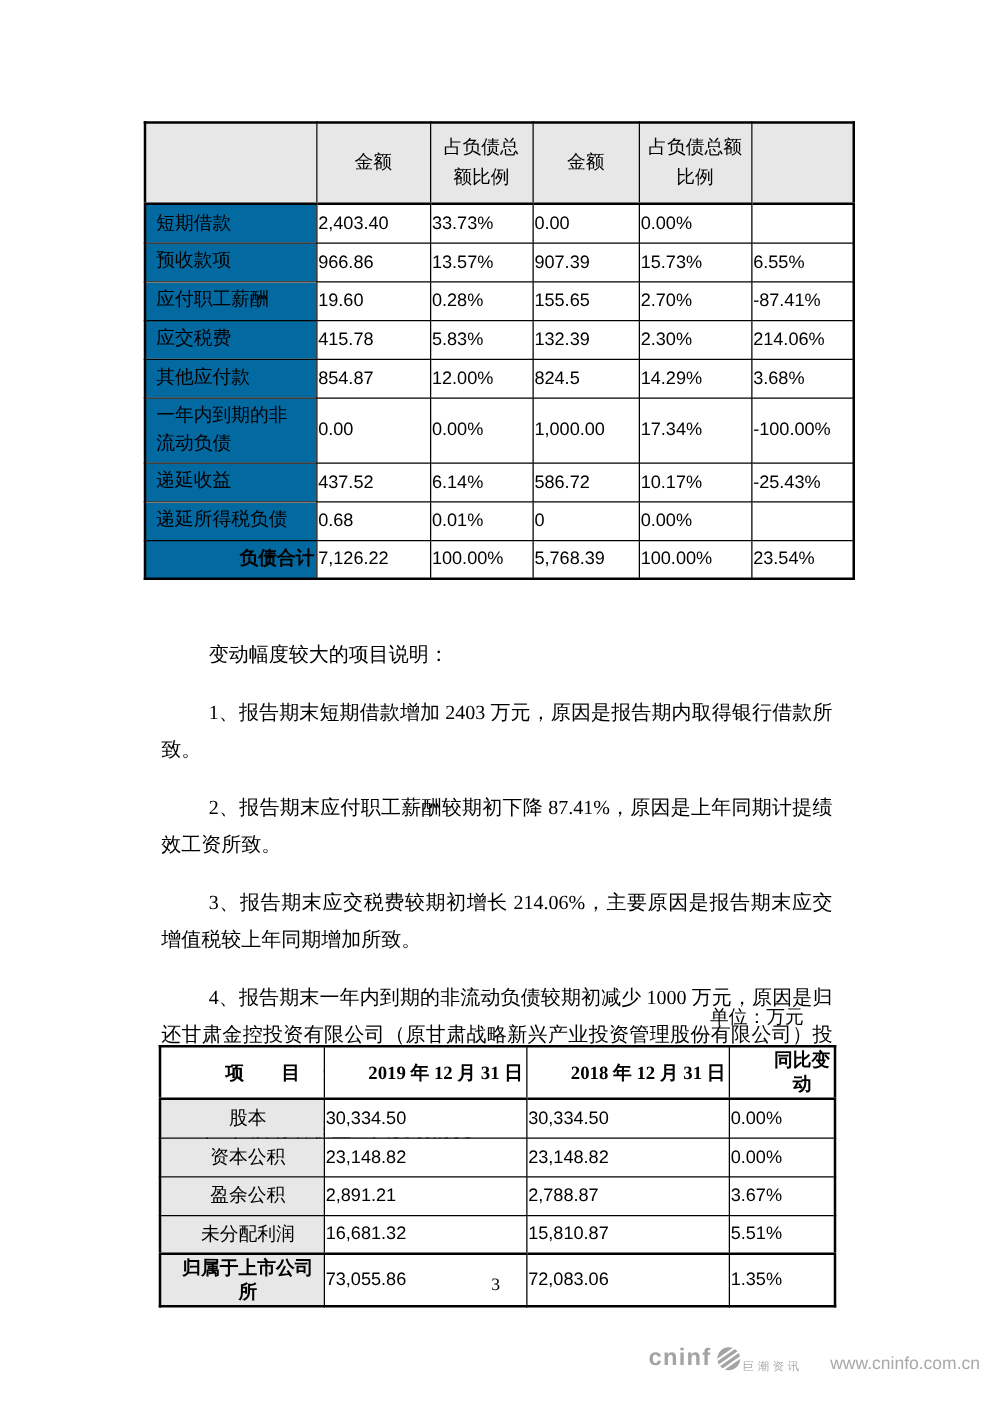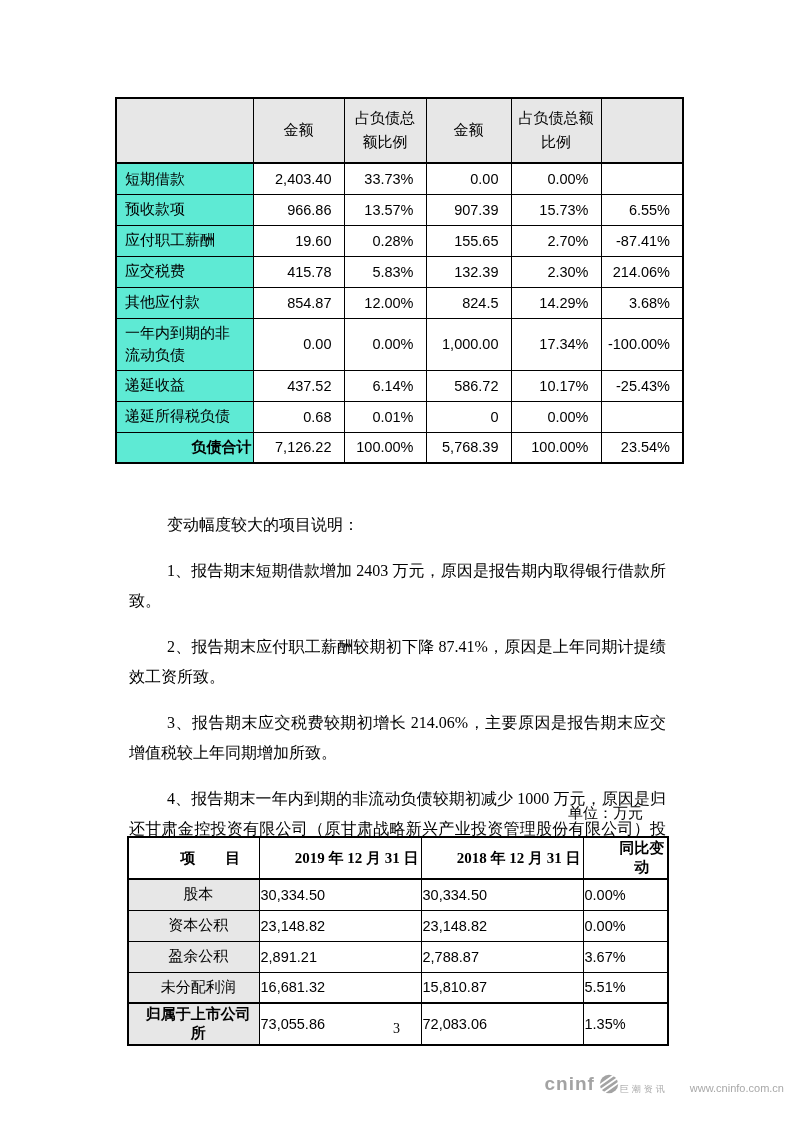--- a/index.html
+++ b/index.html
@@ -16,25 +16,25 @@
   }
   .t1 th, .t1 td { border:1px solid #000; overflow:hidden; }
   .t1 thead th {
     background:#e7e7e7; font-weight:normal; font-size:15px;
     text-align:center; vertical-align:middle; white-space:pre-line;
     height:61px; border-bottom:2px solid #000; line-height:1.55;
   }
   .t1 tbody tr { height:31px; }
   .t1 tbody tr.tall { height:52px; }
   .t1 td.lbl {
-    background:#5eead4; text-align:left; padding-left:8px;
+    background:#0369a1; text-align:left; padding-left:8px;
     font-size:15px; white-space:pre-line; line-height:1.5; vertical-align:middle;
   }
   .t1 td.val {
-    background:#fff; text-align:right; padding-right:12px;
+    background:#fff; padding-right:12px;
     font-family:"Liberation Sans","DejaVu Sans",sans-serif; font-size:14.5px;
     vertical-align:middle;
   }
   .t1 tr.total td.lbl { text-align:right; padding-left:0; font-weight:bold; }
 
   
   .notes {
     position:absolute; left:113px; top:494px; width:569px;
     font-size:16px; line-height:30px; text-align:justify;
   }
@@ -71,21 +71,21 @@
   }
   .logo {
     position:absolute; top:1070px; right:9px;
     display:flex; flex-direction:row; align-items:flex-end;
     color:#a8a8a8; font-family:"Liberation Sans","DejaVu Sans",sans-serif;
     line-height:1.15;
   }
   .logo .brand-row { display:flex; align-items:center; gap:3px; }
   .logo .brand { font-weight:bold; font-size:19px; letter-spacing:1px; color:#a3a3a3; }
   .logo .cn-name { font-size:9px; letter-spacing:3px; margin:-1px 22px 0 0; }
-  .logo .url { font-size:11px; margin-top:12px; }
+  .logo .url { font-size:14px; margin-top:12px; }
 </style>
 </head>
 <body>
 
 <div class="page">
 
   <table class="t1">
     <colgroup>
       <col style="width:137px">
         <col style="width:91px">

